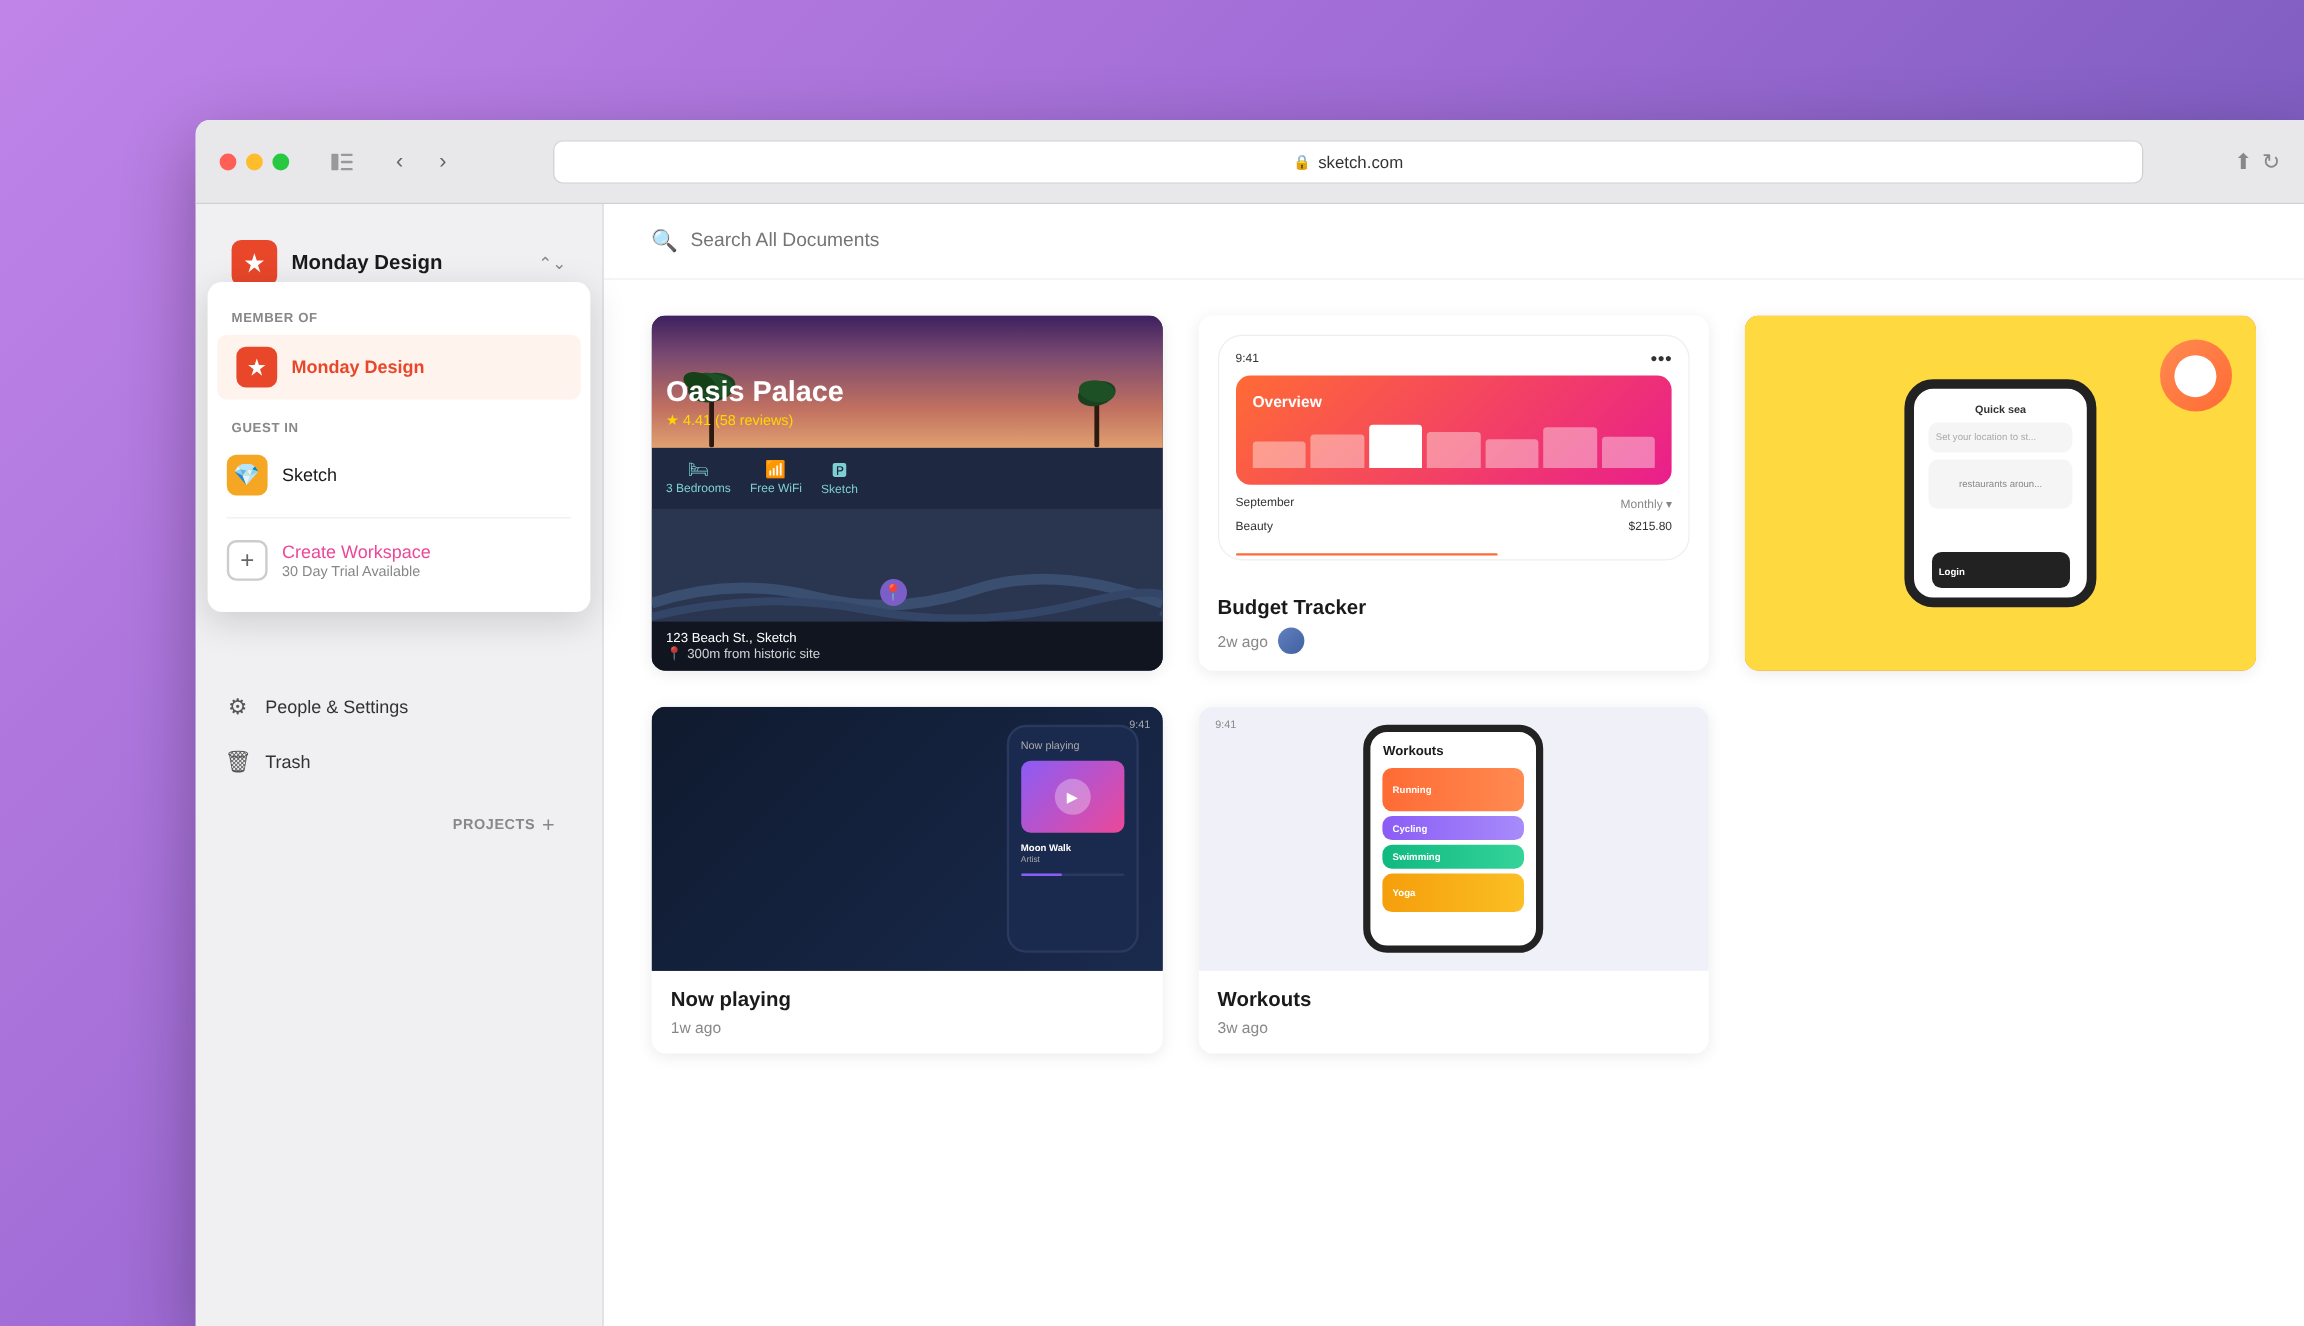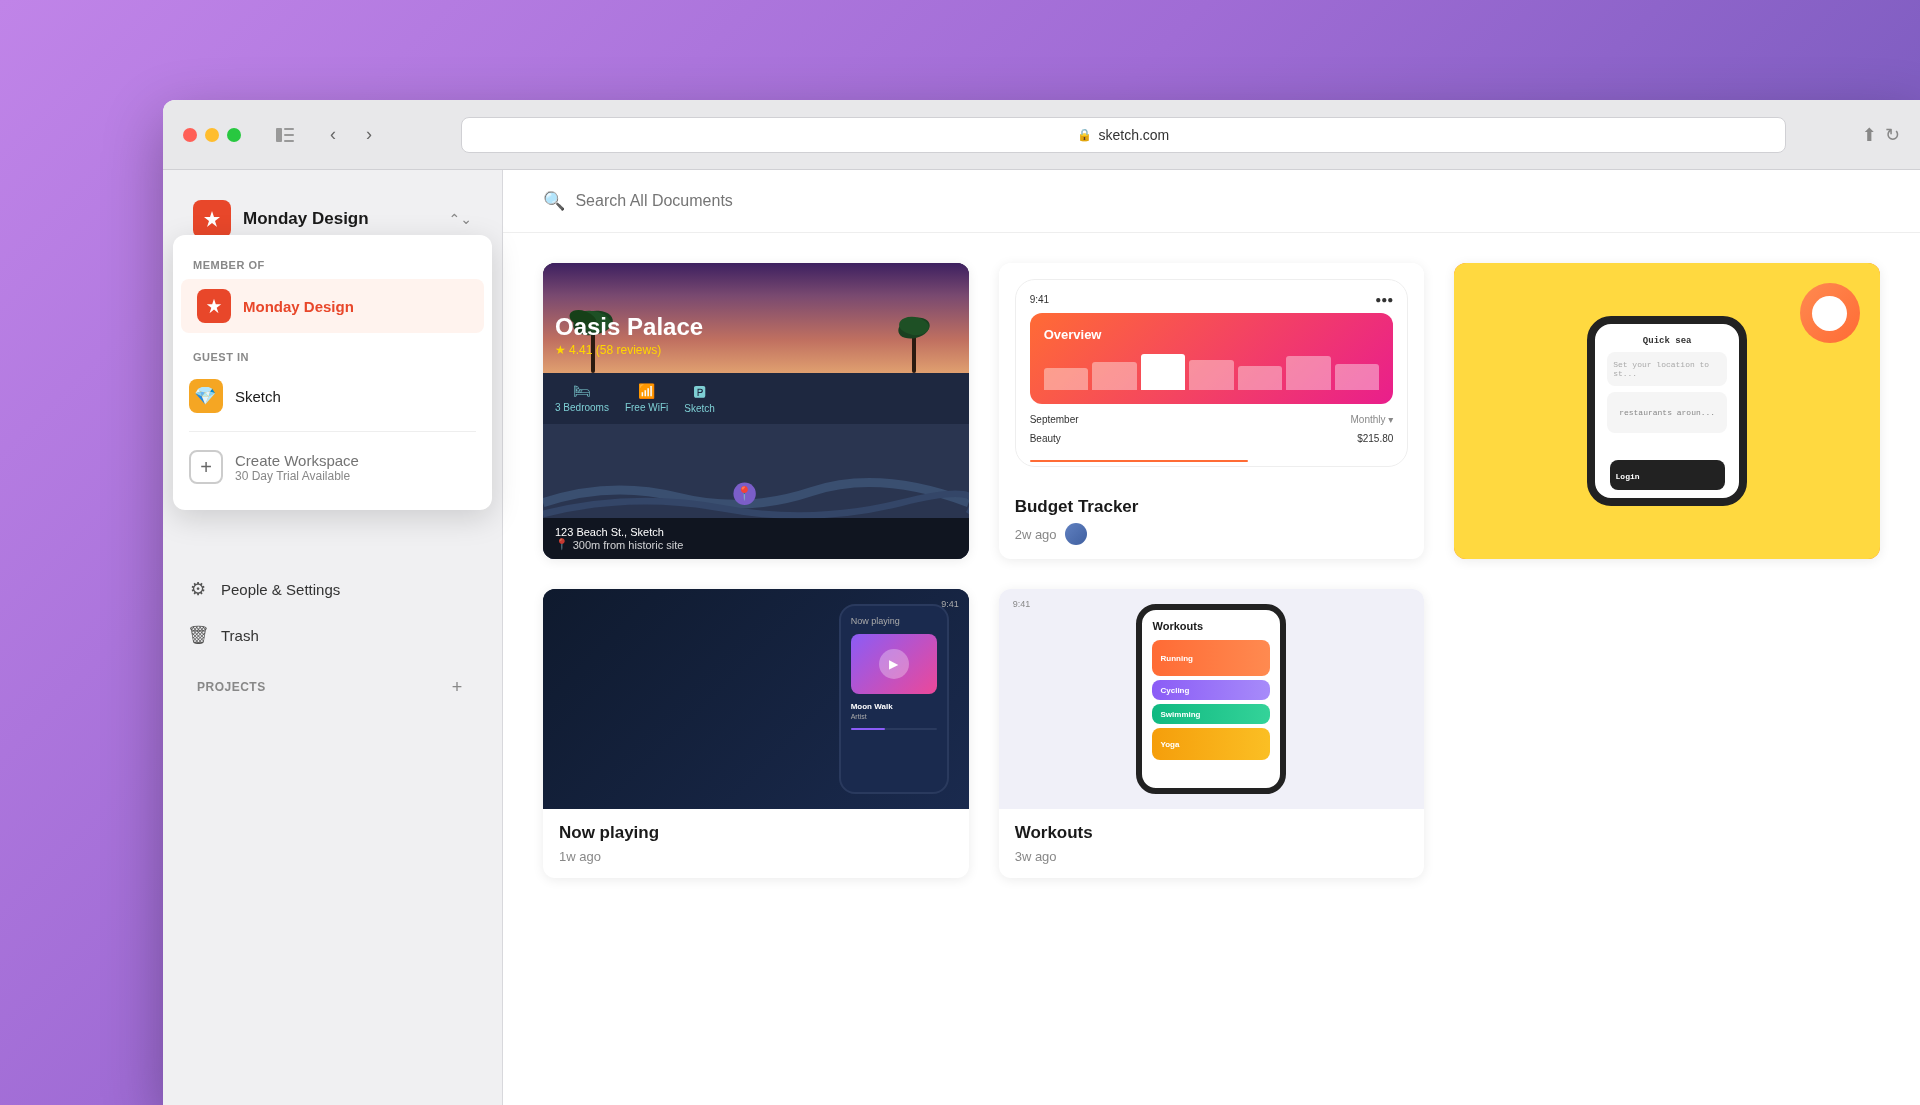--- a/index.html
+++ b/index.html
@@ -255,21 +255,21 @@
       display: flex;
       align-items: center;
       justify-content: center;
       color: #666;
       font-size: 20px;
     }
 
     .create-ws-text {}
     .create-ws-title {
       font-size: 15px;
-      color: #737373;
+      color: #ec4899;
       font-weight: 500;
     }
     .create-ws-subtitle {
       font-size: 12px;
       color: #888;
     }
 
     
     .sidebar-section {
       margin-top: 320px;
@@ -295,21 +295,21 @@
 
     .sidebar-item-label {
       font-size: 15px;
       color: #333;
       font-weight: 500;
     }
 
     .projects-header {
       display: flex;
       align-items: center;
-      justify-content: space-between;
+      justify-content: flex-end;
       padding: 12px 24px 6px;
       margin-top: 8px;
     }
 
     .projects-label {
       font-size: 12px;
       font-weight: 700;
       color: #888;
       text-transform: uppercase;
       letter-spacing: 0.5px;
@@ -471,21 +471,20 @@
 
     
     .faster-thumb {
       background: #f97316;
       height: 100%;
       display: flex;
       align-items: center;
       justify-content: center;
       position: relative;
       overflow: hidden;
-      font-family: Liberation Mono, monospace;
     }
 
     .doc-info {
       padding: 14px 16px;
     }
 
     .doc-title {
       font-size: 17px;
       font-weight: 600;
       color: #1a1a1a;

